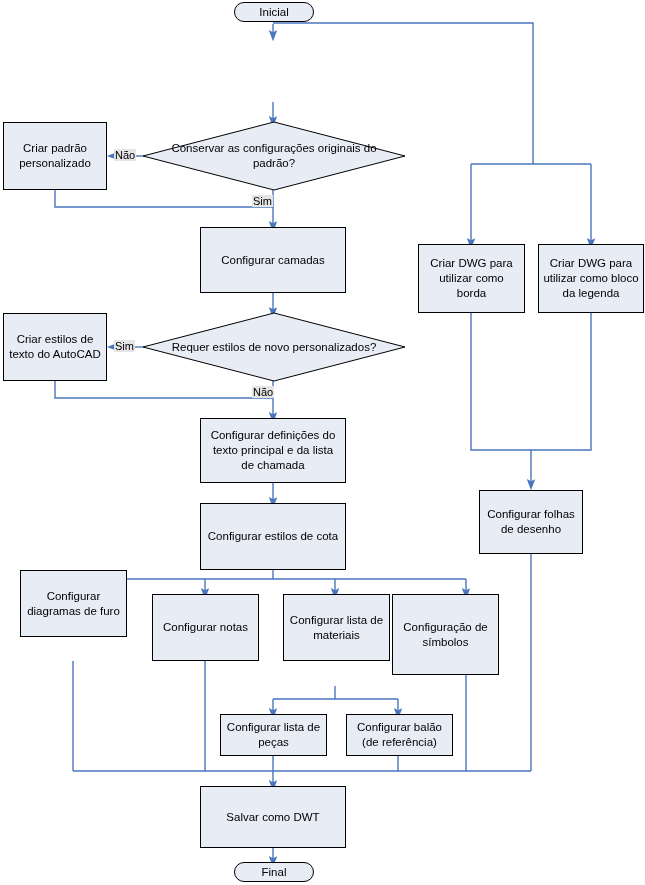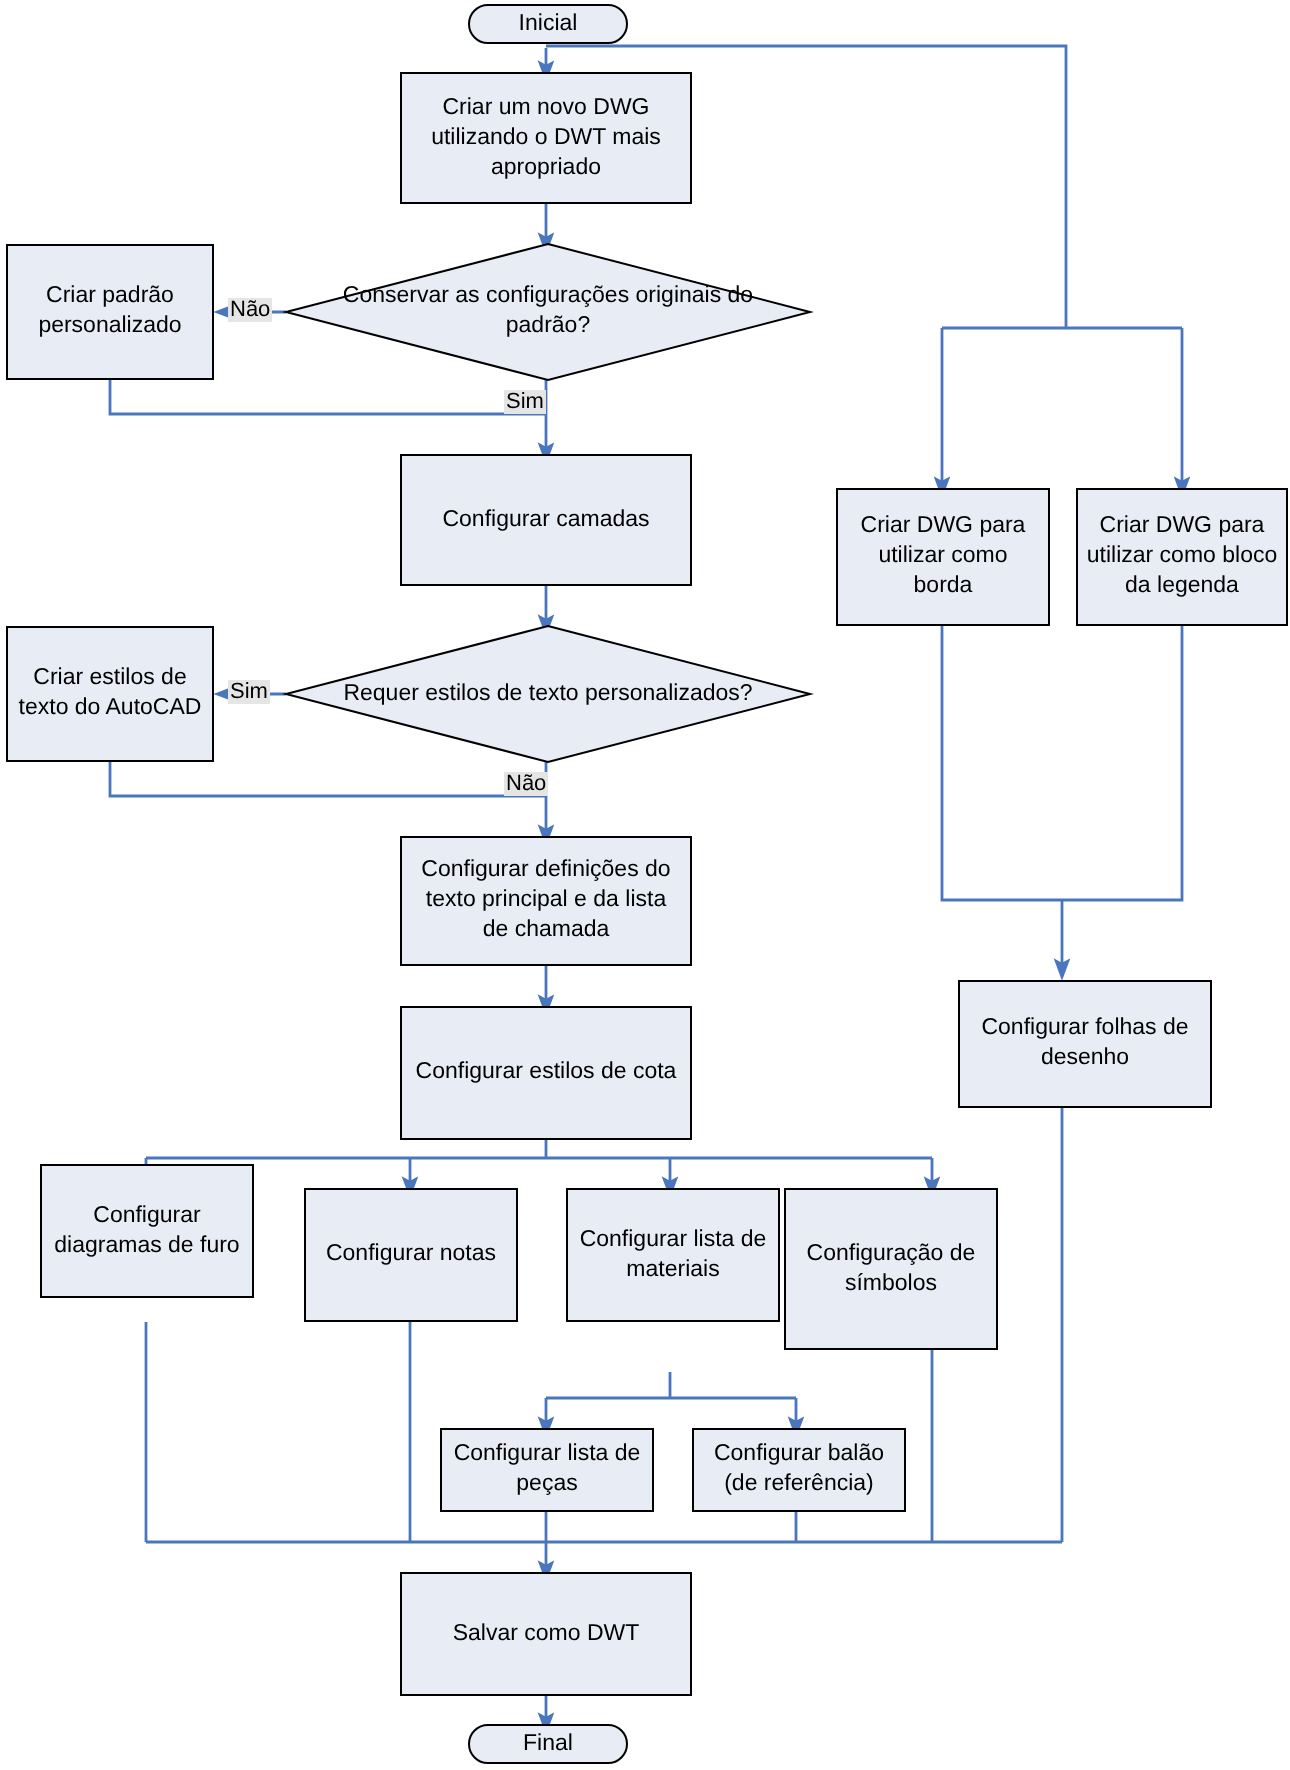--- a/index.html
+++ b/index.html
@@ -161,23 +161,20 @@
   </svg>
 
   <div class="terminator" style="left:234px; top:2px; width:80px; height:20px;">
     <span>Inicial</span>
   </div>
 
   <div class="terminator" style="left:234px; top:862px; width:80px; height:20px;">
     <span>Final</span>
   </div>
 
-  <div class="node" style="left:200px; top:36px; width:146px; height:66px;">
-    <span>Criar um novo DWG utilizando o DWT mais apropriado</span>
-  </div>
 
   <div class="node" style="left:3px; top:122px; width:104px; height:68px;">
     <span>Criar padrão personalizado</span>
   </div>
 
   <div class="node" style="left:200px; top:227px; width:146px; height:66px;">
     <span>Configurar camadas</span>
   </div>
 
   <div class="node" style="left:3px; top:313px; width:104px; height:68px;">
@@ -193,25 +190,25 @@
   </div>
 
   <div class="node" style="left:418px; top:244px; width:107px; height:69px;">
     <span>Criar DWG para utilizar como borda</span>
   </div>
 
   <div class="node" style="left:538px; top:244px; width:106px; height:69px;">
     <span>Criar DWG para utilizar como bloco da legenda</span>
   </div>
 
-  <div class="node" style="left:479px; top:490px; width:127px; height:64px;">
+  <div class="node" style="left:479px; top:490px; width:104px; height:64px;">
     <span>Configurar folhas de desenho</span>
   </div>
 
-  <div class="node" style="left:20px; top:582px; width:107px; height:67px;">
+  <div class="node" style="left:20px; top:570px; width:107px; height:67px;">
     <span>Configurar diagramas de furo</span>
   </div>
 
   <div class="node" style="left:152px; top:594px; width:107px; height:67px;">
     <span>Configurar notas</span>
   </div>
 
   <div class="node" style="left:283px; top:594px; width:107px; height:67px;">
     <span>Configurar lista de materiais</span>
   </div>
@@ -236,21 +233,21 @@
     <svg width="262" height="68" viewBox="0 0 262 68">
       <polygon points="131,0 262,34 131,68 0,34" fill="#e8ecf5" stroke="#000000" stroke-width="1"></polygon>
     </svg>
     <div class="dtext">Conservar as configurações originais do padrão?</div>
   </div>
 
   <div class="decision" style="left:143px; top:313px; width:262px; height:68px;">
     <svg width="262" height="68" viewBox="0 0 262 68">
       <polygon points="131,0 262,34 131,68 0,34" fill="#e8ecf5" stroke="#000000" stroke-width="1"></polygon>
     </svg>
-    <div class="dtext">Requer estilos de texto personalizados?</div>
+    <div class="dtext">Requer estilos de novo personalizados?</div>
   </div>
 
   <div class="edge-label" style="left:114px; top:149px;">Não</div>
 
   <div class="edge-label" style="left:252px; top:195px;">Sim</div>
 
   <div class="edge-label" style="left:114px; top:340px;">Sim</div>
 
   <div class="edge-label" style="left:252px; top:386px;">Não</div>
 

